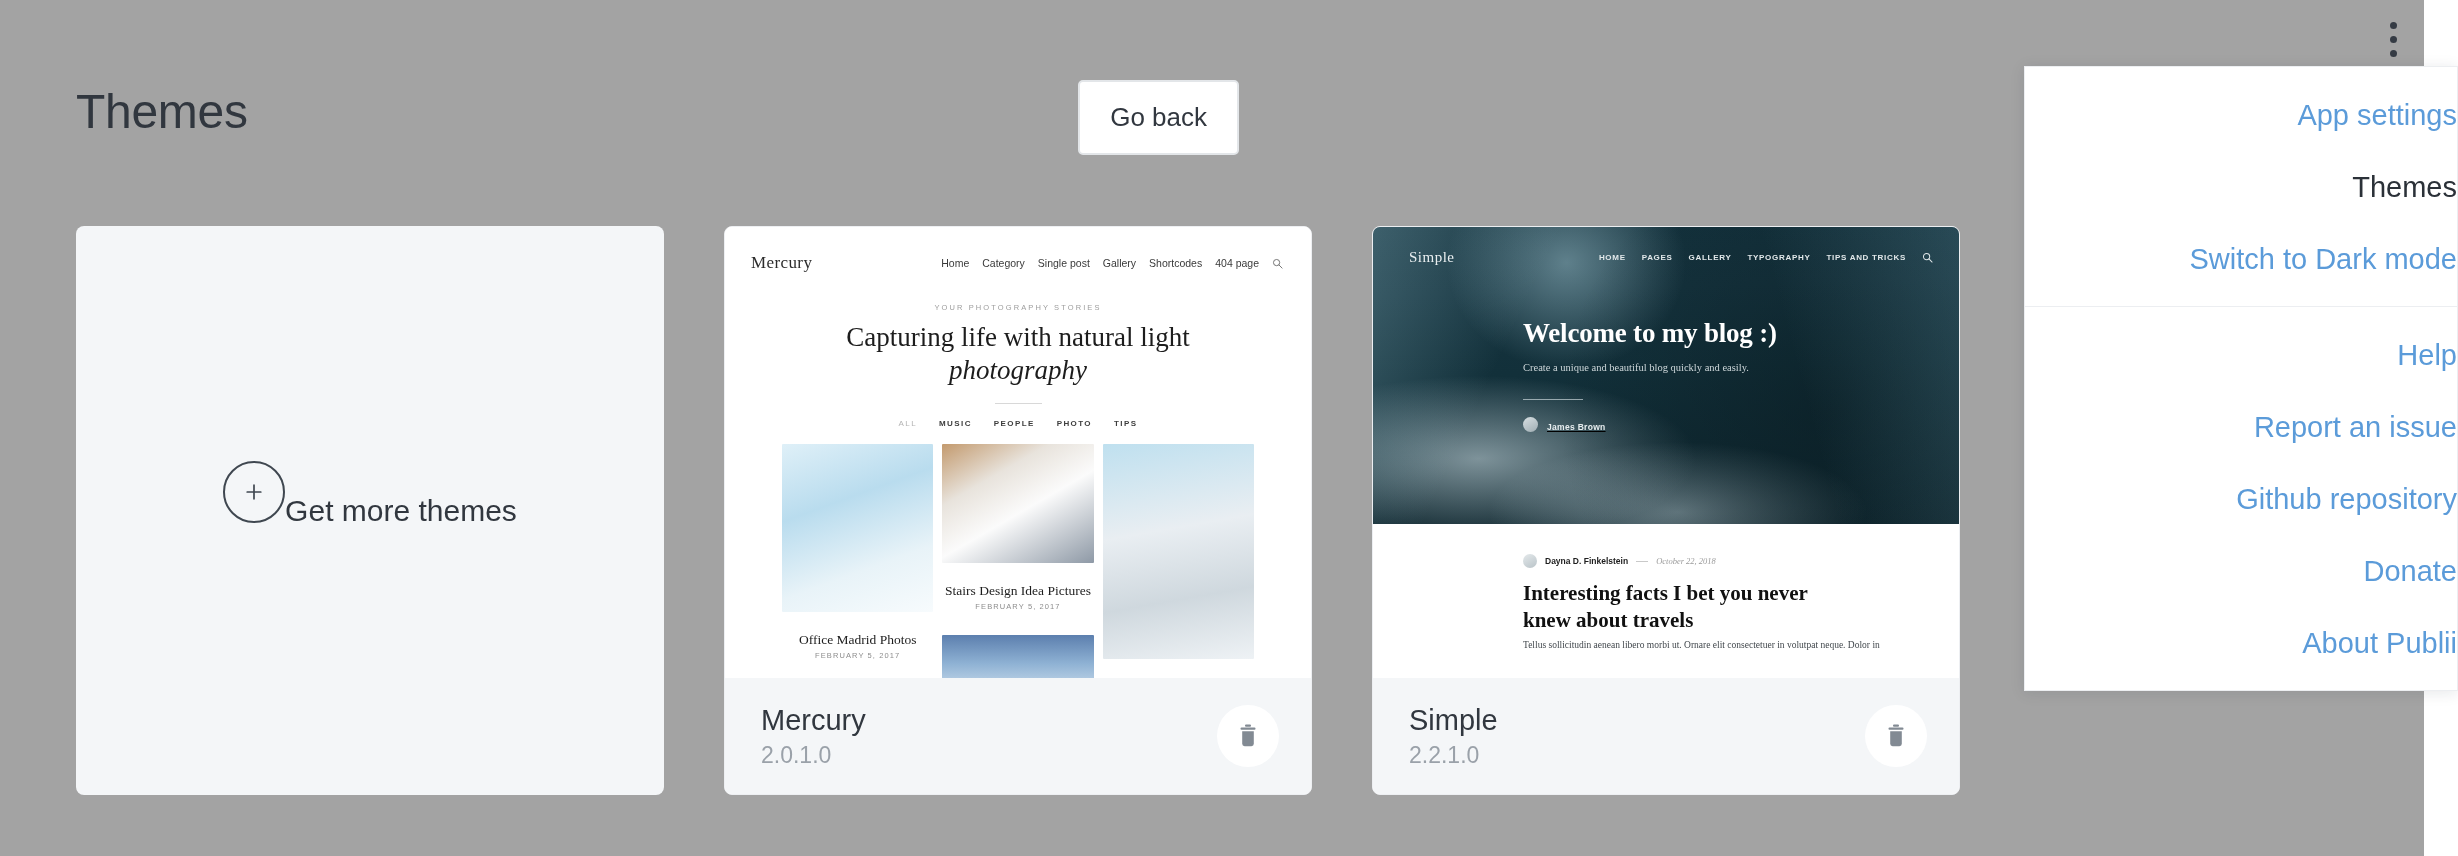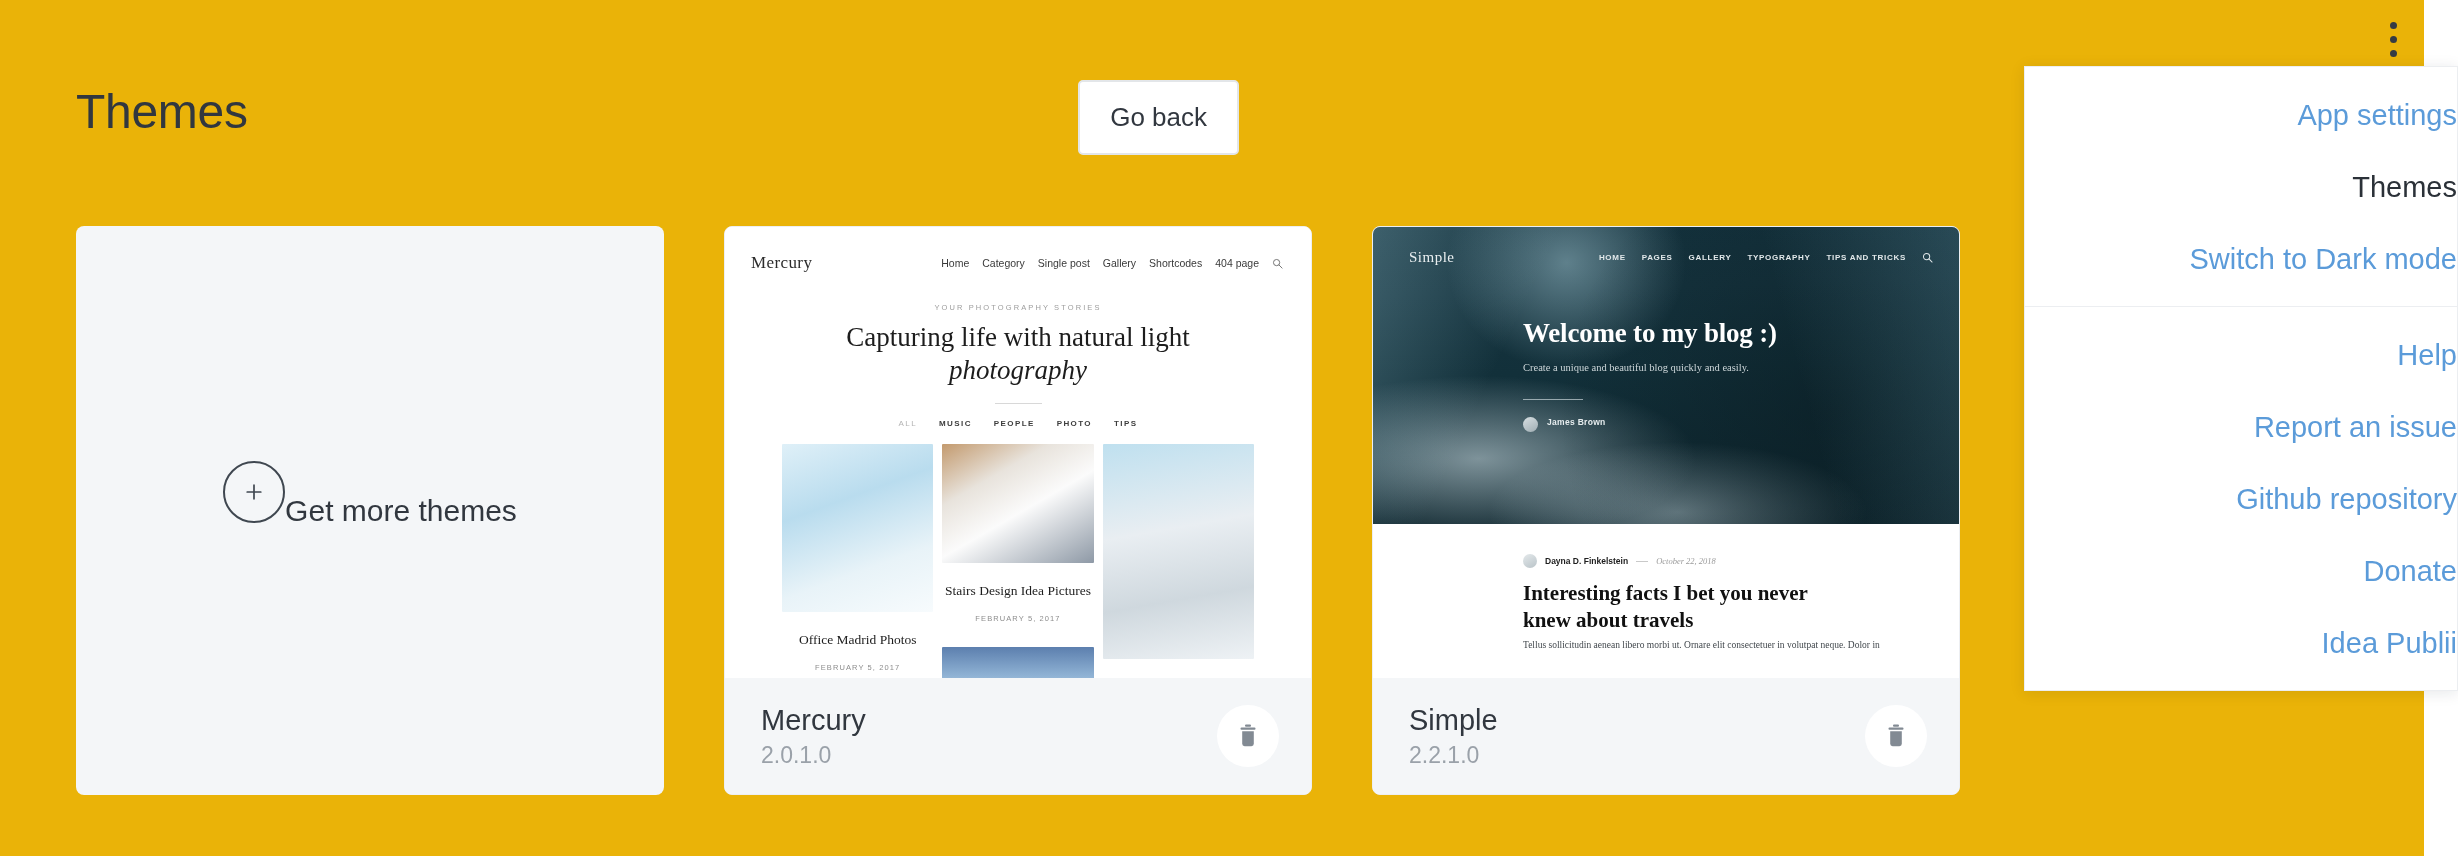--- a/index.html
+++ b/index.html
@@ -2,21 +2,21 @@
 <html><head>
 <meta charset="utf-8">
 <style>
   * { box-sizing: border-box; margin: 0; padding: 0; }
   html, body {
     width: 2458px; height: 856px;
     background: #ffffff;
     font-family: "Liberation Sans", sans-serif;
     overflow: hidden;
   }
-  .app { position: relative; width: 2424px; height: 856px; background:#eab308; }
+  .app { position: relative; width: 2424px; height: 856px; background:#a3a3a3; }
 
   
   .kebab {
     position: absolute; top: 18px; right: 14px;
     width: 34px; height: 42px;
     display: flex; flex-direction: column; align-items: center;
     justify-content: center; gap: 7px; cursor: pointer;
   }
   .kebab i { width: 7px; height: 7px; border-radius: 50%; background:#353b44; display:block; }
 
@@ -108,21 +108,21 @@
   .mq-grid { display:flex; gap:9px; padding: 16px 57px 0; align-items:flex-start; }
   .mq-col { flex:1; }
   .ph { border-radius:1px; }
   .ph-a { height:168px; background:linear-gradient(160deg,#dff0f8 0%,#b9dcee 35%,#e8f3f8 70%,#f7fbfd 100%); }
   .ph-b { height:119px; background:linear-gradient(150deg,#c39a6e 0%,#e8e3dc 30%,#fbfbfb 55%,#8e99a6 100%); }
   .ph-c { height:64px; background:linear-gradient(180deg,#5c7fae 0%,#8fb2d4 45%,#dbe7f2 100%); margin-top:24px;}
   .ph-d { height:215px; background:linear-gradient(170deg,#bfe0ef 0%,#e9eef2 40%,#cfd8de 70%,#eef2f5 100%); }
   .cap { text-align:center; font-family:"Liberation Serif", serif;
          font-size:13.5px; color:#1d1d1d; margin-top:20px; }
   .cap-date { text-align:center; font-size:7.5px; letter-spacing:1.1px;
-              color:#8d8d8d; margin-top:15px; }
+              color:#8d8d8d; margin-top:3px; }
 
   
   .sq { position:absolute; inset:0; background:#fff; }
   .sq-hero {
     position:relative; height:297px; overflow:hidden;
     background:
       radial-gradient(ellipse 60% 45% at 18% 78%, rgba(216,232,238,.55) 0%, rgba(216,232,238,0) 62%),
       radial-gradient(ellipse 52% 38% at 52% 96%, rgba(205,224,231,.52) 0%, rgba(205,224,231,0) 62%),
       radial-gradient(ellipse 34% 60% at 33% 12%, rgba(176,213,225,.48) 0%, rgba(176,213,225,0) 60%),
       linear-gradient(178deg,#13313c 0%,#15333e 22%,#12303a 48%,#102b34 72%,#0d242c 100%);
@@ -138,21 +138,21 @@
             justify-content:space-between; padding: 22px 26px 0 36px; }
   .sq-logo { font-family:"Liberation Serif", serif; font-size:15px; color:#e9eef0; letter-spacing:.5px; }
   .sq-nav { display:flex; align-items:center; gap:16px; }
   .sq-nav span { font-size:8px; letter-spacing:.7px; color:#e2e8ea; font-weight:bold; }
   .sq-hero-body { position:relative; padding: 52px 0 0 150px; }
   .sq-h1 { font-family:"Liberation Serif", serif; font-size:27px;
            color:#ffffff; font-weight:bold; letter-spacing:-.2px; }
   .sq-sub { font-family:"Liberation Serif", serif; font-size:10.5px;
             color:#cdd6d9; margin-top:13px; }
   .sq-line { width:60px; height:1px; background:rgba(222,232,235,.62); margin-top:26px; }
-  .sq-author { display:flex; align-items:flex-start; gap:9px; margin-top:17px; }
+  .sq-author { display:flex; align-items:flex-end; gap:9px; margin-top:17px;text-decoration:underline; }
   .sq-avatar { width:15px; height:15px; border-radius:50%;
                background:linear-gradient(150deg,#d7dfe2,#9fadb3); }
   .sq-author-name { font-size:8.5px; color:#e7edef; font-weight:bold; letter-spacing:.3px; }
 
   .sq-article { padding: 30px 0 0 150px; }
   .sq-meta { display:flex; align-items:center; gap:8px; }
   .sq-meta-avatar { width:14px; height:14px; border-radius:50%;
                     background:linear-gradient(150deg,#e4e9eb,#b9c3c8); }
   .sq-meta-name { font-size:8.5px; color:#1d1d1d; font-weight:bold; }
   .sq-meta-dash { width:12px; height:1px; background:#c9c9c9; }
@@ -341,17 +341,17 @@
     <div class="menu-group">
       <a class="menu-item">App settings</a>
       <a class="menu-item current">Themes</a>
       <a class="menu-item">Switch to Dark mode</a>
     </div>
     <div class="menu-group">
       <a class="menu-item">Help</a>
       <a class="menu-item">Report an issue</a>
       <a class="menu-item">Github repository</a>
       <a class="menu-item">Donate</a>
-      <a class="menu-item">Idea Publii</a>
+      <a class="menu-item">About Publii</a>
     </div>
   </div>
 
 </div>
 
 </body></html>

